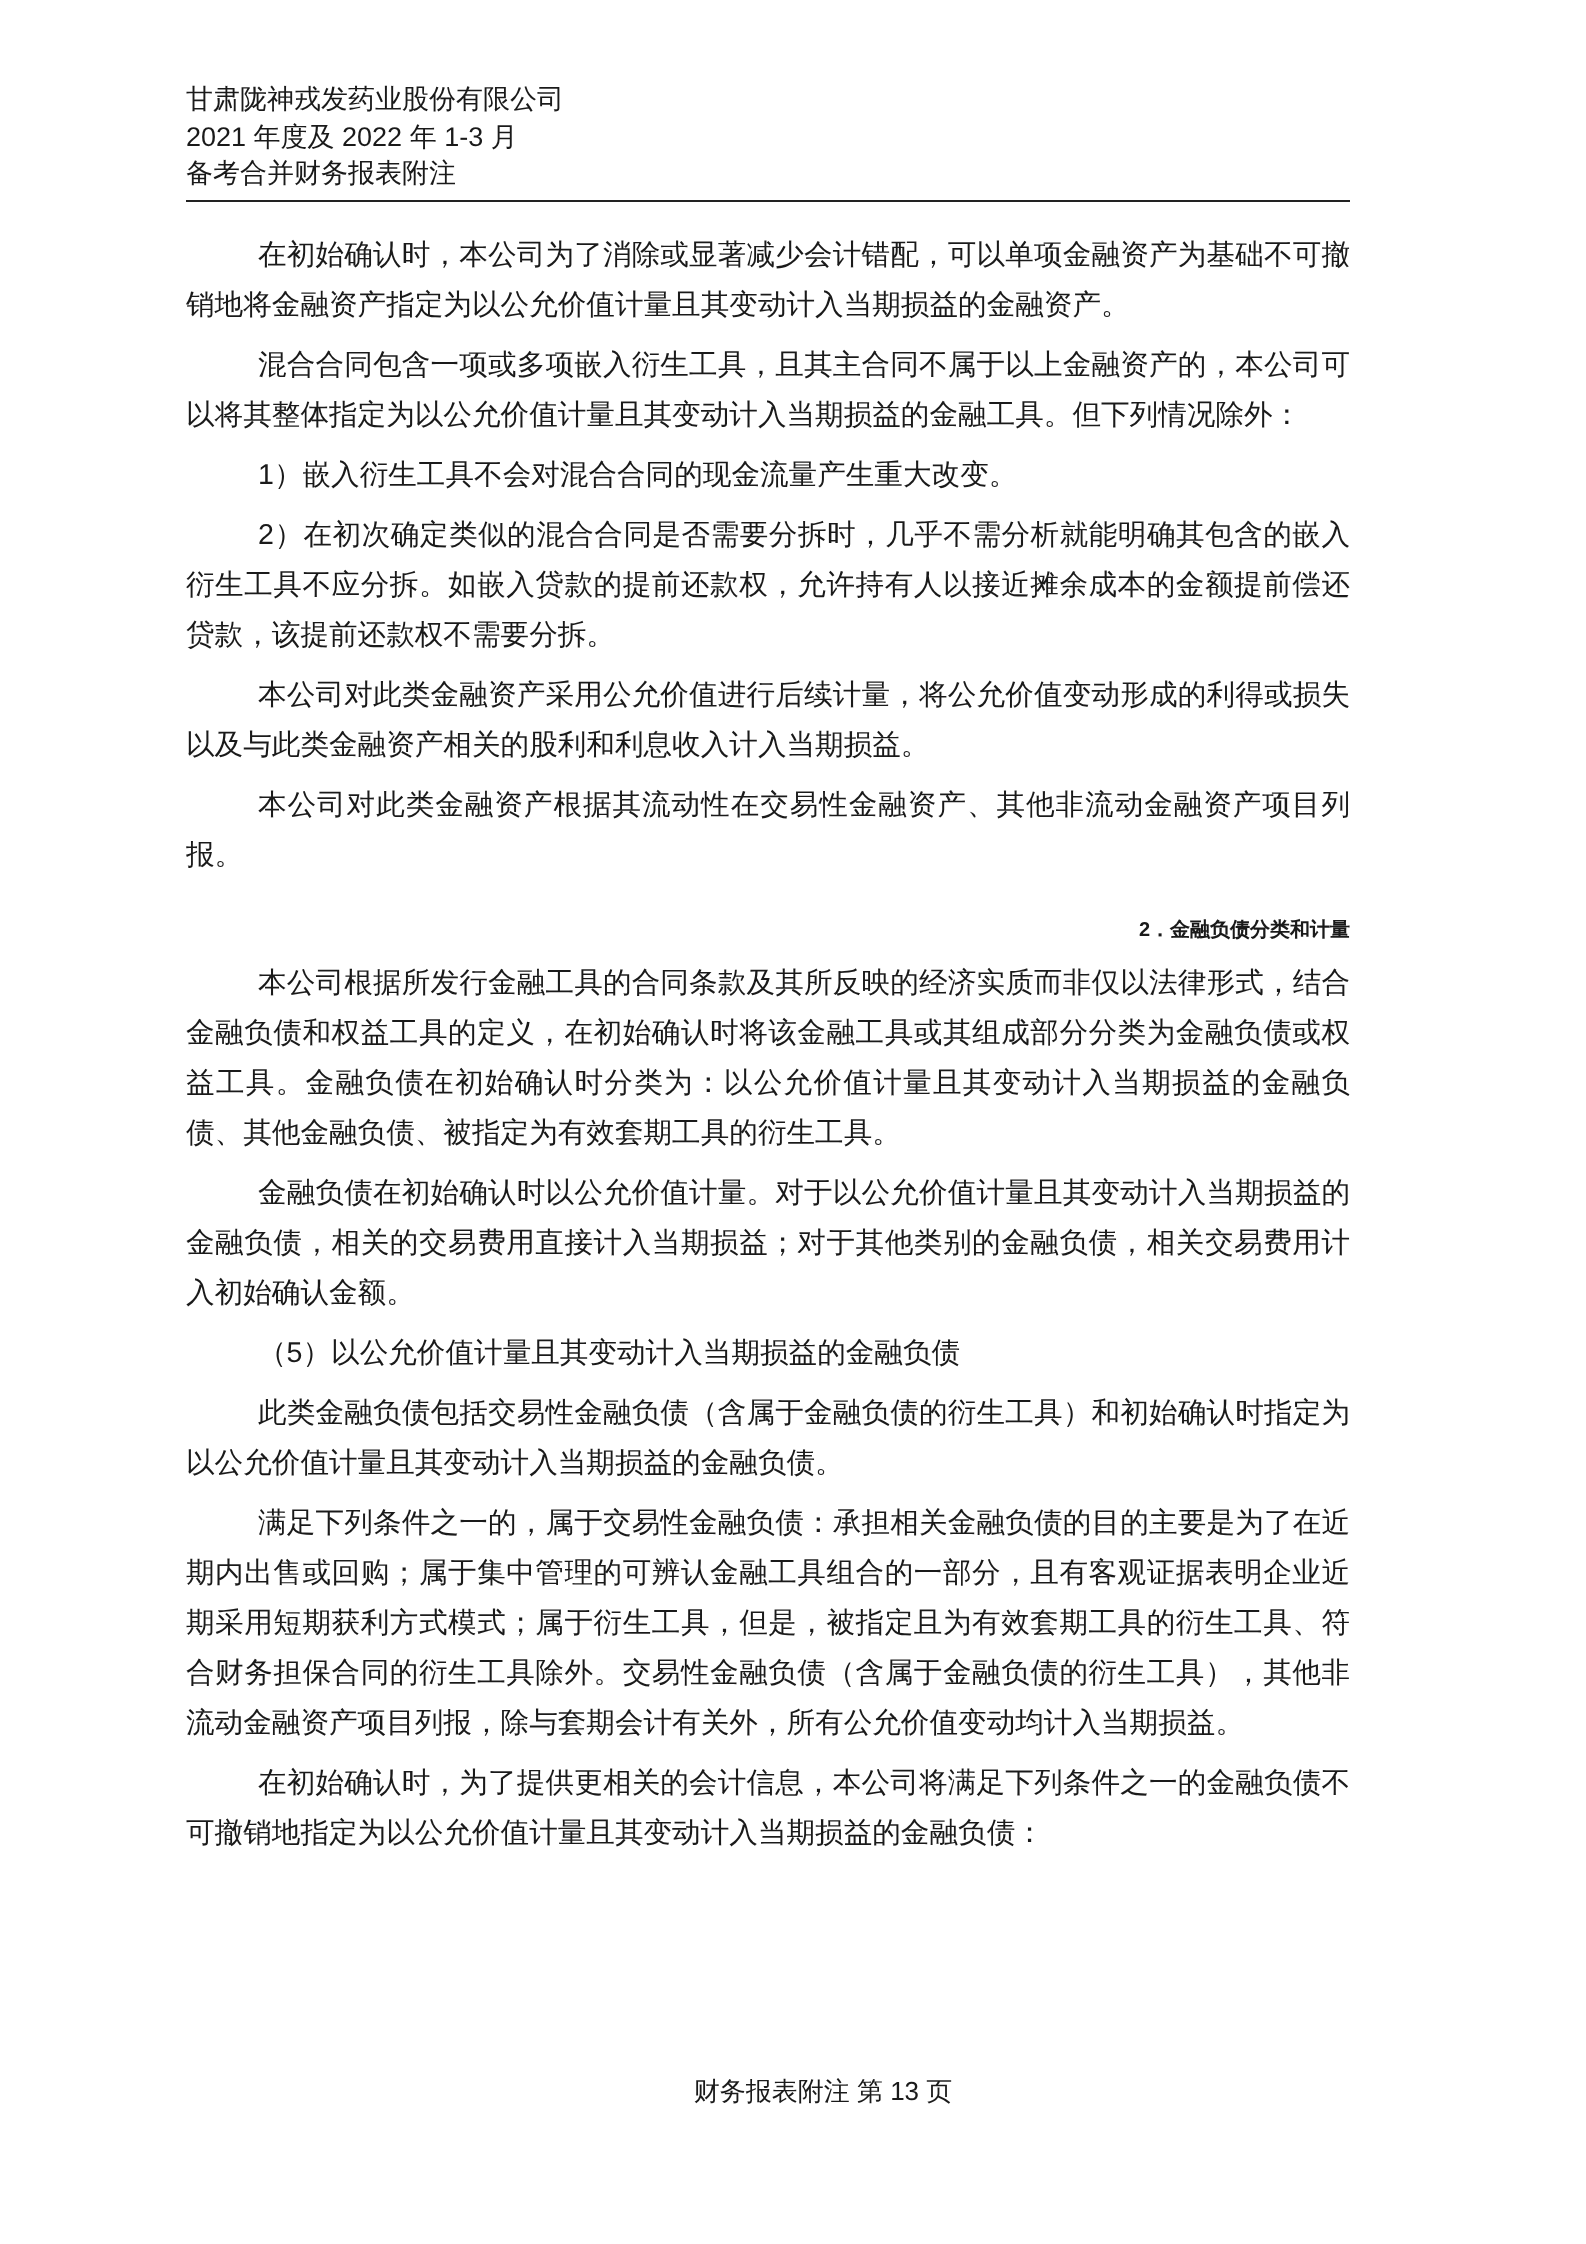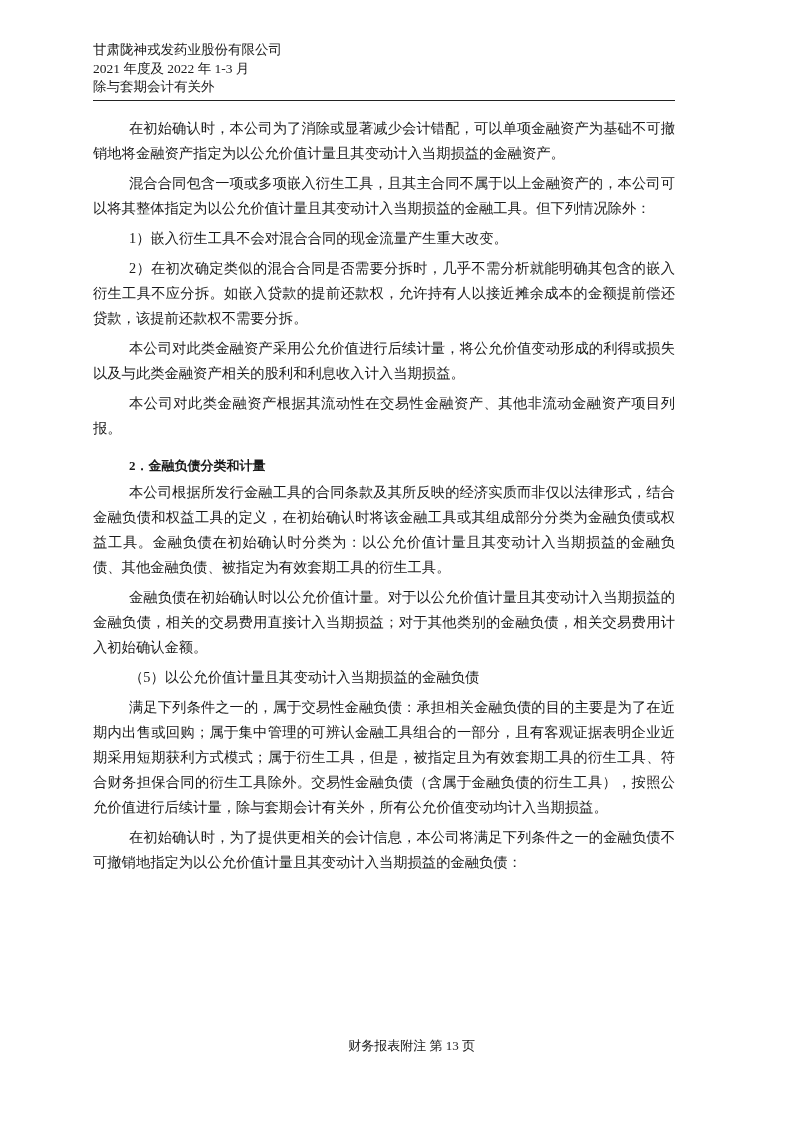--- a/index.html
+++ b/index.html
@@ -4,21 +4,21 @@
 <title>备考合并财务报表附注 第13页</title>
 <style>
   * { margin: 0; padding: 0; box-sizing: border-box; }
   html, body { background: #ffffff; }
   .page {
     position: relative;
     width: 793px;
     height: 1122px;
     background: #ffffff;
     color: #1a1a1a;
-    font-family: Liberation Serif, serif;
+    font-family: Liberation Sans, sans-serif;
     overflow: hidden;
   }
   .doc-header {
     position: absolute;
     left: 93px;
     top: 41px;
     width: 582px;
     font-size: 13.5px;
     line-height: 18.5px;
     border-bottom: 1.5px solid #222222;
@@ -32,24 +32,24 @@
     font-size: 14.3px;
     line-height: 25px;
     text-align: justify;
     text-justify: inter-ideograph;
   }
   .para {
     text-indent: 36px;
     margin: 0 0 5px 0;
   }
   .section-heading {
-    font-size: 13px;
+    font-size: 10px;
     font-weight: bold;
     text-indent: 36px;
-    text-align: left;
+    text-align: right;
     margin: 12px 0 2px 0;
   }
   .doc-footer {
     position: absolute;
     left: 0;
     top: 1037px;
     width: 100%;
     text-align: center;
     font-size: 13px;
     line-height: 18px;
@@ -57,37 +57,38 @@
   }
 </style>
 </head>
 <body>
 
 <div class="page">
 
   <header class="doc-header">
     <div class="header-line">甘肃陇神戎发药业股份有限公司</div>
     <div class="header-line">2021 年度及 2022 年 1-3 月</div>
-    <div class="header-line">除与套期会计有关外</div>
+    <div class="header-line">备考合并财务报表附注</div>
   </header>
 
   <main class="doc-body">
     <p class="para">在初始确认时，本公司为了消除或显著减少会计错配，可以单项金融资产为基础不可撤销地将金融资产指定为以公允价值计量且其变动计入当期损益的金融资产。</p>
     <p class="para">混合合同包含一项或多项嵌入衍生工具，且其主合同不属于以上金融资产的，本公司可以将其整体指定为以公允价值计量且其变动计入当期损益的金融工具。但下列情况除外：</p>
     <p class="para">1）嵌入衍生工具不会对混合合同的现金流量产生重大改变。</p>
     <p class="para">2）在初次确定类似的混合合同是否需要分拆时，几乎不需分析就能明确其包含的嵌入衍生工具不应分拆。如嵌入贷款的提前还款权，允许持有人以接近摊余成本的金额提前偿还贷款，该提前还款权不需要分拆。</p>
     <p class="para">本公司对此类金融资产采用公允价值进行后续计量，将公允价值变动形成的利得或损失以及与此类金融资产相关的股利和利息收入计入当期损益。</p>
     <p class="para">本公司对此类金融资产根据其流动性在交易性金融资产、其他非流动金融资产项目列报。</p>
 
     <h3 class="section-heading">2．金融负债分类和计量</h3>
 
     <p class="para">本公司根据所发行金融工具的合同条款及其所反映的经济实质而非仅以法律形式，结合金融负债和权益工具的定义，在初始确认时将该金融工具或其组成部分分类为金融负债或权益工具。金融负债在初始确认时分类为：以公允价值计量且其变动计入当期损益的金融负债、其他金融负债、被指定为有效套期工具的衍生工具。</p>
     <p class="para">金融负债在初始确认时以公允价值计量。对于以公允价值计量且其变动计入当期损益的金融负债，相关的交易费用直接计入当期损益；对于其他类别的金融负债，相关交易费用计入初始确认金额。</p>
     <p class="para">（5）以公允价值计量且其变动计入当期损益的金融负债</p>
-    <p class="para">满足下列条件之一的，属于交易性金融负债：承担相关金融负债的目的主要是为了在近期内出售或回购；属于集中管理的可辨认金融工具组合的一部分，且有客观证据表明企业近期采用短期获利方式模式；属于衍生工具，但是，被指定且为有效套期工具的衍生工具、符合财务担保合同的衍生工具除外。交易性金融负债（含属于金融负债的衍生工具），按照公允价值进行后续计量，除与套期会计有关外，所有公允价值变动均计入当期损益。</p>
+    <p class="para">此类金融负债包括交易性金融负债（含属于金融负债的衍生工具）和初始确认时指定为以公允价值计量且其变动计入当期损益的金融负债。</p>
+    <p class="para">满足下列条件之一的，属于交易性金融负债：承担相关金融负债的目的主要是为了在近期内出售或回购；属于集中管理的可辨认金融工具组合的一部分，且有客观证据表明企业近期采用短期获利方式模式；属于衍生工具，但是，被指定且为有效套期工具的衍生工具、符合财务担保合同的衍生工具除外。交易性金融负债（含属于金融负债的衍生工具），其他非流动金融资产项目列报，除与套期会计有关外，所有公允价值变动均计入当期损益。</p>
     <p class="para">在初始确认时，为了提供更相关的会计信息，本公司将满足下列条件之一的金融负债不可撤销地指定为以公允价值计量且其变动计入当期损益的金融负债：</p>
   </main>
 
   <footer class="doc-footer">
     <span>财务报表附注 第 13 页</span>
   </footer>
 
 </div>
 
 </body></html>

